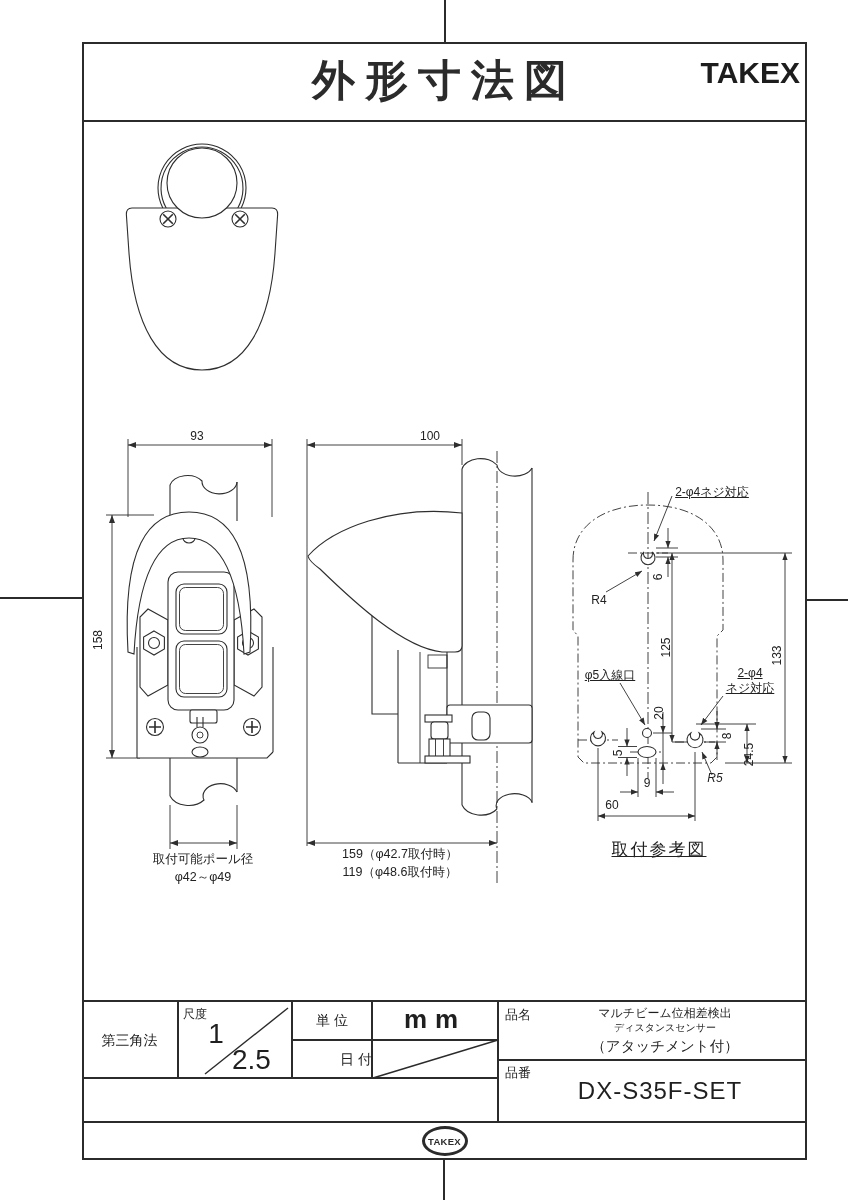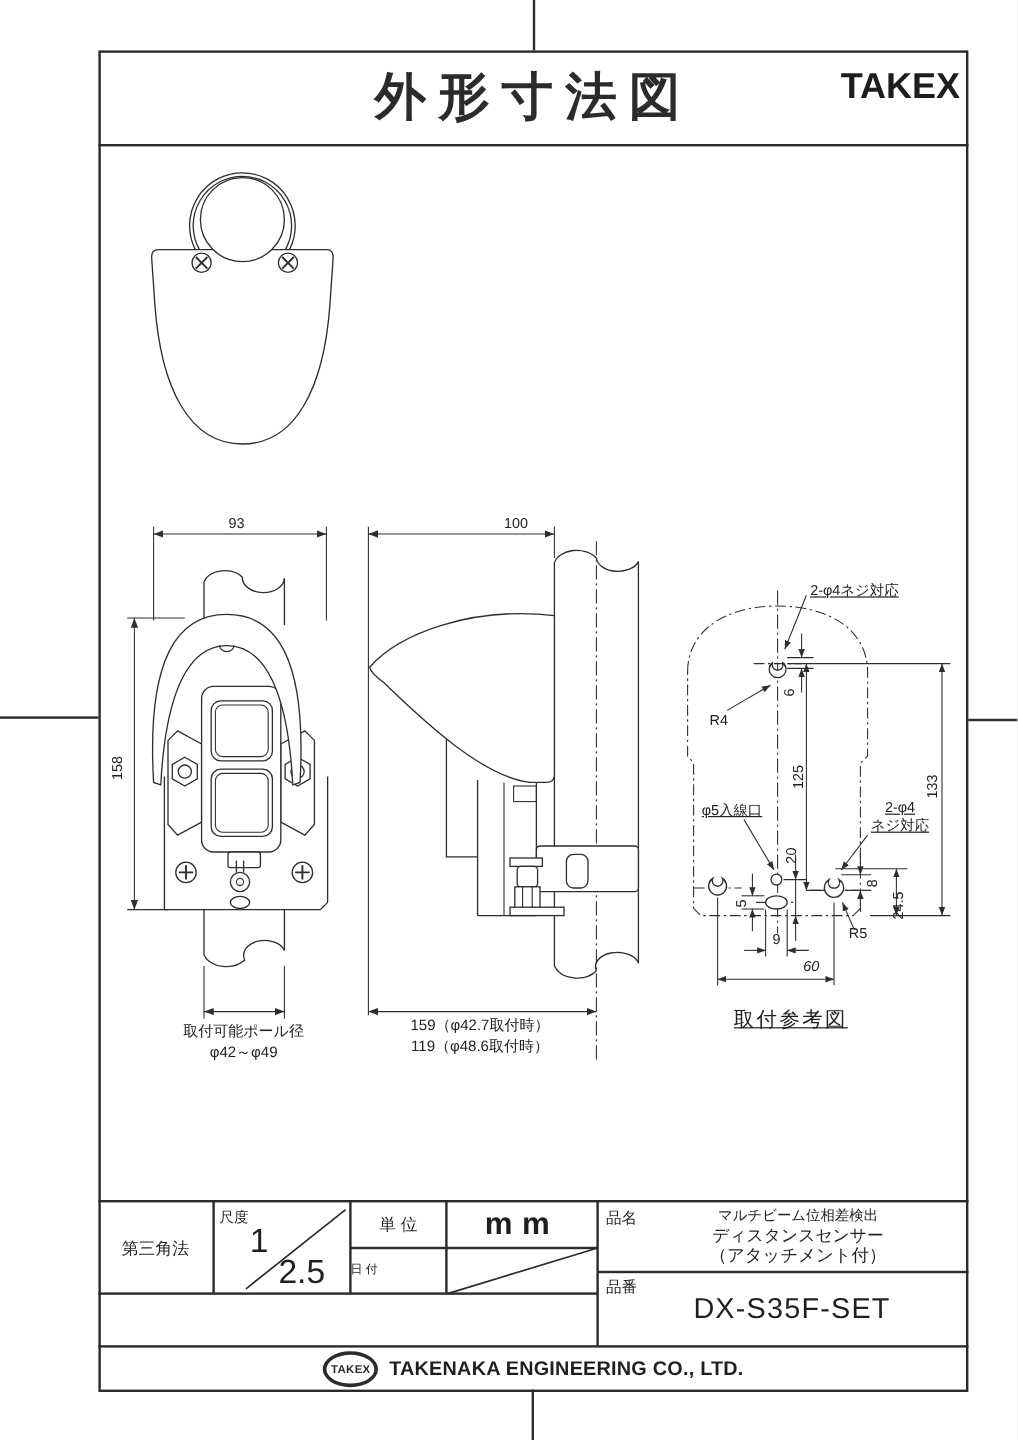--- a/index.html
+++ b/index.html
@@ -232,22 +232,22 @@
   <div class="lbl rot" style="left:648px;top:641px;width:36px;height:13px;">125</div>
   <div class="lbl rot" style="left:759px;top:649px;width:36px;height:13px;">133</div>
   <div class="lbl ul" style="left:572px;top:669px;width:76px;">φ5入線口</div>
   <div class="lbl ul" style="left:725px;top:667px;width:50px;text-align:center;">2-φ4</div>
   <div class="lbl ul" style="left:725px;top:682px;width:50px;">ネジ対応</div>
   <div class="lbl rot" style="left:647px;top:707px;width:24px;height:12px;">20</div>
   <div class="lbl rot" style="left:608px;top:747px;width:20px;height:12px;">5</div>
   <div class="lbl rot" style="left:717px;top:730px;width:20px;height:12px;">8</div>
   <div class="lbl rot" style="left:731px;top:748px;width:36px;height:13px;">24.5</div>
   <div class="lbl" style="left:632px;top:777px;width:30px;">9</div>
-  <div class="lbl" style="left:656px;top:799px;width:40px;font-style:italic;">60</div>
-  <div class="lbl" style="left:700px;top:772px;width:30px;">R5</div>
+  <div class="lbl" style="left:592px;top:799px;width:40px;">60</div>
+  <div class="lbl" style="left:700px;top:772px;width:30px;font-style:italic;">R5</div>
   <div class="lbl caption ul" style="left:584px;top:841px;width:150px;">取付参考図</div>
 
   <div class="hline" style="left:82px;top:1000px;width:725px;"></div>
   <div class="tline" style="left:177px;top:1001px;width:1.5px;height:77px;"></div>
   <div class="tline" style="left:291px;top:1001px;width:1.5px;height:77px;"></div>
   <div class="tline" style="left:371px;top:1001px;width:1.5px;height:77px;"></div>
   <div class="tline" style="left:497px;top:1001px;width:2px;height:121px;"></div>
   <div class="tline" style="left:292px;top:1039px;width:206px;height:1.5px;"></div>
   <div class="tline" style="left:82px;top:1077px;width:416px;height:1.5px;"></div>
   <div class="tline" style="left:498px;top:1059px;width:309px;height:1.5px;"></div>
@@ -257,26 +257,25 @@
     <line x1="123" y1="73" x2="206" y2="7" stroke="#2b2b2b" stroke-width="1.4"></line>
     <line x1="291" y1="77" x2="416" y2="39" stroke="#2b2b2b" stroke-width="1.4"></line>
   </svg>
 
   <div class="tb-text" style="left:82px;top:1032px;width:95px;text-align:center;font-size:14px;">第三角法</div>
   <div class="tb-text" style="left:183px;top:1006px;font-size:12px;">尺度</div>
   <div class="tb-text" style="left:196px;top:1018px;width:40px;text-align:center;font-size:28px;">1</div>
   <div class="tb-text" style="left:232px;top:1044px;width:50px;text-align:left;font-size:28px;">2.5</div>
   <div class="tb-text" style="left:292px;top:1012px;width:80px;text-align:center;font-size:14px;">単 位</div>
   <div class="tb-text" style="left:372px;top:1004px;width:126px;text-align:center;font-size:26px;font-weight:700;letter-spacing:8px;">mm</div>
-  <div class="tb-text" style="left:292px;top:1051px;width:80px;text-align:left;font-size:10px;">日 付</div>
+  <div class="tb-text" style="left:292px;top:1051px;width:80px;text-align:right;font-size:14px;">日 付</div>
   <div class="tb-text" style="left:505px;top:1006px;font-size:13px;">品名</div>
   <div class="tb-text" style="left:530px;top:1005px;width:270px;text-align:center;font-size:12px;">マルチビーム位相差検出</div>
-  <div class="tb-text" style="left:530px;top:1021px;width:270px;text-align:center;font-size:14px;">ディスタンスセンサー</div>
+  <div class="tb-text" style="left:530px;top:1021px;width:270px;text-align:center;font-size:10px;">ディスタンスセンサー</div>
   <div class="tb-text" style="left:530px;top:1037px;width:270px;text-align:center;font-size:14.5px;">（アタッチメント付）</div>
   <div class="tb-text" style="left:505px;top:1064px;font-size:13px;">品番</div>
   <div class="tb-text" style="left:520px;top:1077px;width:280px;text-align:center;font-size:24px;letter-spacing:1px;">DX-S35F-SET</div>
 
   <div class="footer-row">
     <div class="logo-oval">TAKEX</div>
-    <div class="company">TAKENAKA ENGINEERING CO., LTD.</div>
   </div>
 
 </div>
 
 </body></html>

